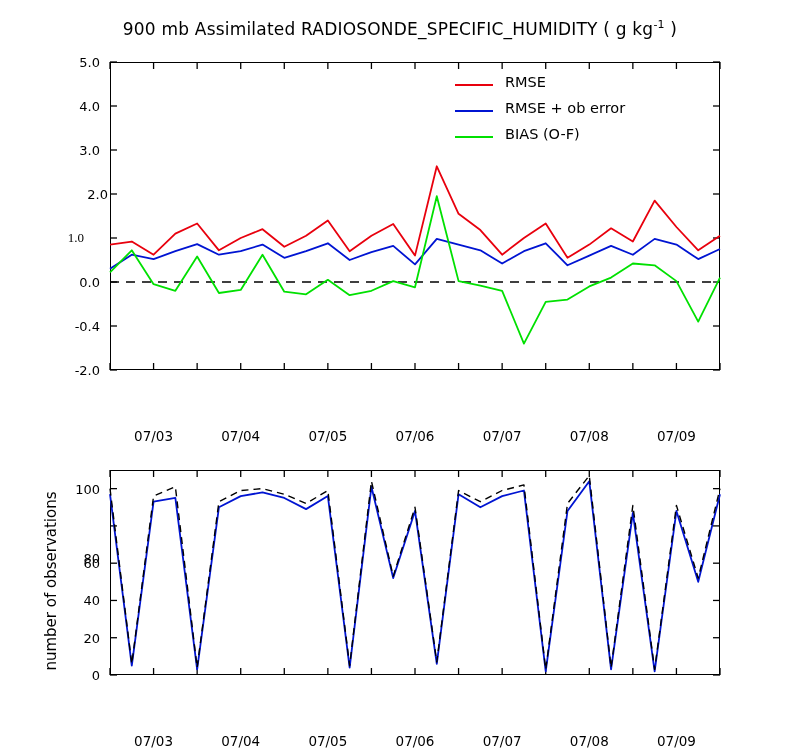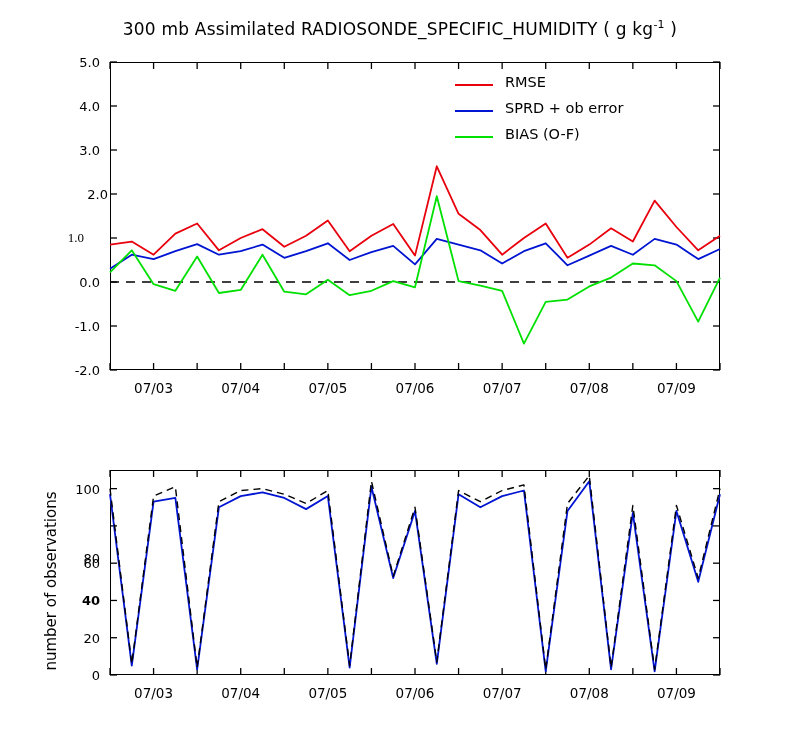--- a/index.html
+++ b/index.html
@@ -22,20 +22,21 @@
   .frame{position:absolute;left:0;top:0;width:100%;height:100%;
          border:1.3px solid #000;box-sizing:border-box;}
   svg.plot{position:absolute;left:0;top:0;overflow:visible;}
   .ylab{
     position:absolute;text-align:right;font-size:13px;
     transform:translateY(-50%);
   }
   .xlab{
     position:absolute;text-align:center;font-size:13.5px;
     transform:translateX(-50%);
+    margin-top:48px;
   }
   .axis-name{
     position:absolute;font-size:17px;text-align:center;
   }
   #xaxis-title{left:110px;top:415px;width:610px;}
   #yaxis-title-bot{
     left:-52px;top:572px;width:205px;
     transform:rotate(-90deg);transform-origin:center center;
     font-size:15px;
   }
@@ -43,21 +44,21 @@
   .legend-row{position:relative;height:26px;}
   .legend-line{position:absolute;left:0;top:12px;width:38px;height:2.2px;}
   .legend-text{position:absolute;left:50px;top:2px;white-space:nowrap;}
 </style>
 </head>
 <body>
 
 <div id="root">
 
   <div class="title">
-    <span>300 mb Assimilated RADIOSONDE_SPECIFIC_HUMIDITY ( g kg</span><sup>-1</sup><span> )</span>
+    <span>900 mb Assimilated RADIOSONDE_SPECIFIC_HUMIDITY ( g kg</span><sup>-1</sup><span> )</span>
   </div>
 
   <div class="panel" id="panel-top">
     <div class="frame"></div>
     <svg class="plot" id="svg-top" width="610" height="308">
         <line x1="0" y1="0" x2="0" y2="7" stroke="#000" stroke-width="1.3"></line>
         <line x1="0" y1="308" x2="0" y2="301" stroke="#000" stroke-width="1.3"></line>
         <line x1="43.57142857142857" y1="0" x2="43.57142857142857" y2="7" stroke="#000" stroke-width="1.3"></line>
         <line x1="43.57142857142857" y1="308" x2="43.57142857142857" y2="301" stroke="#000" stroke-width="1.3"></line>
         <line x1="87.14285714285714" y1="0" x2="87.14285714285714" y2="7" stroke="#000" stroke-width="1.3"></line>
@@ -108,41 +109,41 @@
         <polyline points="0,210.32 21.785714285714285,188.32000000000002 43.57142857142857,222.2 65.35714285714285,228.8 87.14285714285714,194.48 108.92857142857143,231 130.7142857142857,227.92000000000002 152.5,192.72 174.28571428571428,229.68 196.07142857142858,232.32 217.85714285714286,217.8 239.64285714285714,233.2 261.4285714285714,228.8 283.2142857142857,219.12 305,225.28 326.7857142857143,134.2 348.57142857142856,219.12 370.35714285714283,223.51999999999998 392.14285714285717,228.8 413.92857142857144,281.6 435.7142857142857,239.8 457.5,237.6 479.2857142857143,224.4 501.07142857142856,215.60000000000002 522.8571428571428,201.52 544.6428571428572,203.28000000000003 566.4285714285714,219.12 588.2142857142858,259.6 610,215.60000000000002" fill="none" stroke="#00e000" stroke-width="1.8" stroke-linejoin="round"></polyline>
       </svg>
   </div>
   <div id="ylabels-top">
       <div class="ylab" style="left: 48px; width: 52px; top: 62px;">5.0</div>
       <div class="ylab" style="left: 48px; width: 52px; top: 106px;">4.0</div>
       <div class="ylab" style="left: 48px; width: 52px; top: 150px;">3.0</div>
       <div class="ylab" style="left: 56px; width: 52px; top: 194px;">2.0</div>
       <div class="ylab" style="left: 32px; width: 52px; top: 238px; font-family: Liberation Serif, serif;">1.0</div>
       <div class="ylab" style="left: 48px; width: 52px; top: 282px;">0.0</div>
-      <div class="ylab" style="left: 48px; width: 52px; top: 326px;">-1.0</div>
+      <div class="ylab" style="left: 48px; width: 52px; top: 326px;">-0.4</div>
       <div class="ylab" style="left: 48px; width: 52px; top: 370px;">-2.0</div>
     </div>
   <div id="xlabels-top">
       <div class="xlab" style="left: 153.571px; top: 380px;">07/03</div>
       <div class="xlab" style="left: 240.714px; top: 380px;">07/04</div>
       <div class="xlab" style="left: 327.857px; top: 380px;">07/05</div>
       <div class="xlab" style="left: 415px; top: 380px;">07/06</div>
       <div class="xlab" style="left: 502.143px; top: 380px;">07/07</div>
       <div class="xlab" style="left: 589.286px; top: 380px;">07/08</div>
       <div class="xlab" style="left: 676.429px; top: 380px;">07/09</div>
     </div>
 
   <div class="legend" id="legend" style="left:455px;top:72px;">
       <div class="legend-row">
         <div class="legend-line" style="background: rgb(232, 0, 13);"></div>
         <div class="legend-text">RMSE</div>
       </div>
       <div class="legend-row">
         <div class="legend-line" style="background: rgb(0, 20, 210);"></div>
-        <div class="legend-text">SPRD + ob error</div>
+        <div class="legend-text">RMSE + ob error</div>
       </div>
       <div class="legend-row">
         <div class="legend-line" style="background: rgb(0, 224, 0);"></div>
         <div class="legend-text">BIAS (O-F)</div>
       </div>
     </div>
 
 
   <div class="panel" id="panel-bot">
     <div class="frame"></div>
@@ -190,21 +191,21 @@
         <line x1="0" y1="205" x2="7" y2="205" stroke="#000" stroke-width="1.3"></line>
         <line x1="610" y1="205" x2="603" y2="205" stroke="#000" stroke-width="1.3"></line>
         <polyline points="0,24.22727272727272 21.785714285714285,195.6818181818182 43.57142857142857,31.681818181818187 65.35714285714285,27.95454545454544 87.14285714285714,199.4090909090909 108.92857142857143,37.27272727272725 130.7142857142857,26.090909090909093 152.5,22.363636363636374 174.28571428571428,27.95454545454544 196.07142857142858,39.136363636363626 217.85714285714286,26.090909090909093 239.64285714285714,197.54545454545453 261.4285714285714,16.77272727272728 283.2142857142857,108.0909090909091 305,41 326.7857142857143,193.8181818181818 348.57142857142856,24.22727272727272 370.35714285714283,37.27272727272725 392.14285714285717,26.090909090909093 413.92857142857144,20.5 435.7142857142857,201.27272727272728 457.5,41 479.2857142857143,11.181818181818187 501.07142857142856,199.4090909090909 522.8571428571428,42.863636363636374 544.6428571428572,201.27272727272728 566.4285714285714,41 588.2142857142858,111.81818181818183 610,24.22727272727272" fill="none" stroke="#0014d2" stroke-width="1.8" stroke-linejoin="round"></polyline>
         <polyline points="0,18.636363636363654 21.785714285714285,193.8181818181818 43.57142857142857,26.090909090909093 65.35714285714285,16.77272727272728 87.14285714285714,197.54545454545453 108.92857142857143,31.681818181818187 130.7142857142857,20.5 152.5,18.636363636363654 174.28571428571428,24.22727272727272 196.07142857142858,33.54545454545456 217.85714285714286,20.5 239.64285714285714,195.6818181818182 261.4285714285714,11.181818181818187 283.2142857142857,106.22727272727273 305,37.27272727272725 326.7857142857143,191.95454545454547 348.57142857142856,20.5 370.35714285714283,31.681818181818187 392.14285714285717,20.5 413.92857142857144,14.909090909090907 435.7142857142857,199.4090909090909 457.5,33.54545454545456 479.2857142857143,5.5909090909090935 501.07142857142856,197.54545454545453 522.8571428571428,35.40909090909091 544.6428571428572,199.4090909090909 566.4285714285714,35.40909090909091 588.2142857142858,108.0909090909091 610,18.636363636363654" fill="none" stroke="#000000" stroke-width="1.4" stroke-linejoin="round" stroke-dasharray="7,5"></polyline>
       </svg>
   </div>
   <div id="ylabels-bot">
       <div class="ylab" style="left: 48px; width: 52px; top: 488.636px;">100</div>
       <div class="ylab" style="left: 48px; width: 52px; top: 525.909px; margin-top: 32px;">80</div>
       <div class="ylab" style="left: 48px; width: 52px; top: 563.182px;">60</div>
-      <div class="ylab" style="left: 48px; width: 52px; top: 600.455px; font-weight: bold;">40</div>
+      <div class="ylab" style="left: 48px; width: 52px; top: 600.455px;">40</div>
       <div class="ylab" style="left: 48px; width: 52px; top: 637.727px;">20</div>
       <div class="ylab" style="left: 48px; width: 52px; top: 675px;">0</div>
     </div>
   <div id="xlabels-bot">
       <div class="xlab" style="left: 153.571px; top: 685px;">07/03</div>
       <div class="xlab" style="left: 240.714px; top: 685px;">07/04</div>
       <div class="xlab" style="left: 327.857px; top: 685px;">07/05</div>
       <div class="xlab" style="left: 415px; top: 685px;">07/06</div>
       <div class="xlab" style="left: 502.143px; top: 685px;">07/07</div>
       <div class="xlab" style="left: 589.286px; top: 685px;">07/08</div>

